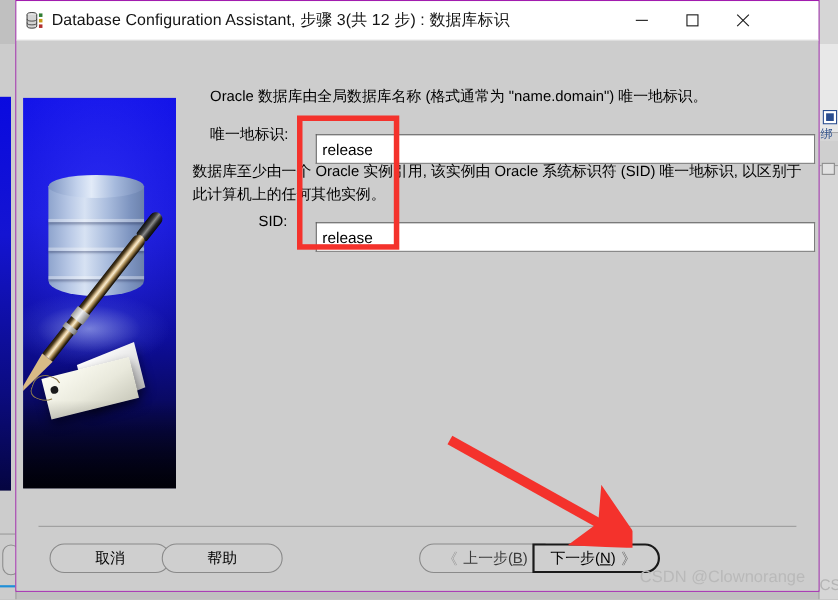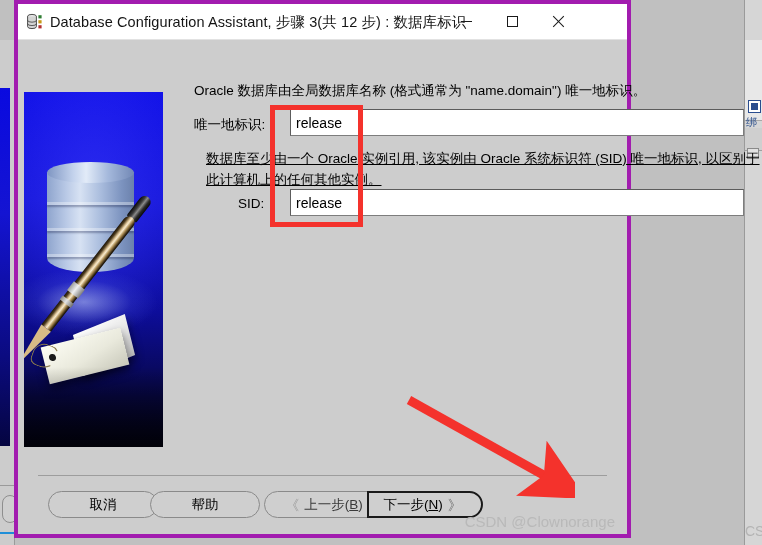--- a/index.html
+++ b/index.html
@@ -100,23 +100,23 @@
     left: 0; bottom: 6px;
     font-size: 14px;
     color: #b4b4b4;
     white-space: nowrap;
   }
 
   
   #dialog {
     position: absolute;
     left: 14px; top: 0;
-    width: 617px; height: 538px;
+    width: 731px; height: 538px;
     background: #cdcdcd;
-    border: 4px solid #a21caf;
+    border: 1px solid #a21caf;
     box-sizing: border-box;
   }
 
   
   #titlebar {
     position: absolute;
     left: 0; top: 0; right: 0;
     height: 36px;
     background: #ffffff;
     border-bottom: 1px solid #e2e2e2;
@@ -295,21 +295,21 @@
   #content { position: absolute; left: 160px; top: 0; right: 6px; bottom: 60px; }
 
   .para {
     position: absolute;
     font-size: 13.5px;
     color: #000000;
     line-height: 21px;
     font-family: "Liberation Sans", "DejaVu Sans", sans-serif;
   }
   #para1 { left: 16px; top: 40px; width: 560px; }
-  #para2 { left: 28px; top: 108px; width: 556px; text-decoration: underline; }
+  #para2 { left: 0; top: 108px; width: 556px; }
 
   .field-label {
     position: absolute;
     font-size: 13.5px;
     color: #000000;
   }
   #label-gdb { left: 16px; top: 76px; }
   #label-sid { left: 16px; top: 156px; margin-left: 44px; }
 
   .tfield {
@@ -319,20 +319,21 @@
     border: 1px solid #7d7d7d;
     border-top-color: #5c5c5c;
     border-left-color: #5c5c5c;
     box-sizing: border-box;
     font-size: 14px;
     color: #000000;
     padding: 0 0 0 5px;
     line-height: 25px;
     font-family: "Liberation Sans", "DejaVu Sans", sans-serif;
     outline: none;
+    margin-top: 16px;
   }
   #field-gdb { left: 112px; top: 69px; width: 454px; }
   #field-sid { left: 112px; top: 149px; width: 454px; }
 
   
   #separator {
     position: absolute;
     left: 20px; right: 20px; bottom: 58px;
     border-top: 1px solid #9d9d9d;
   }

